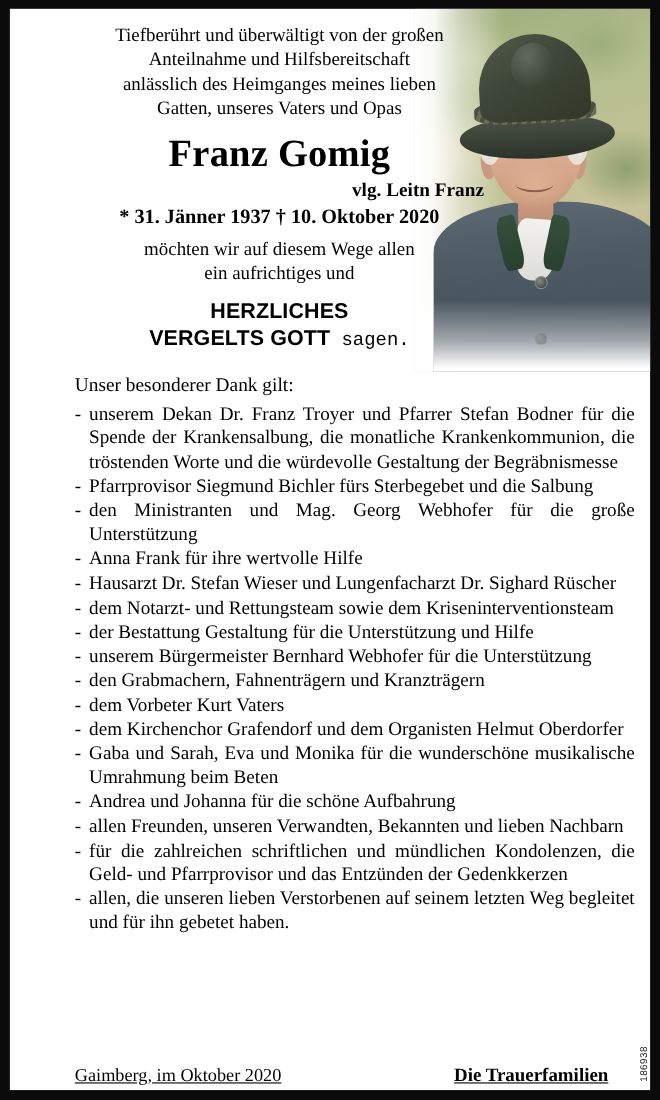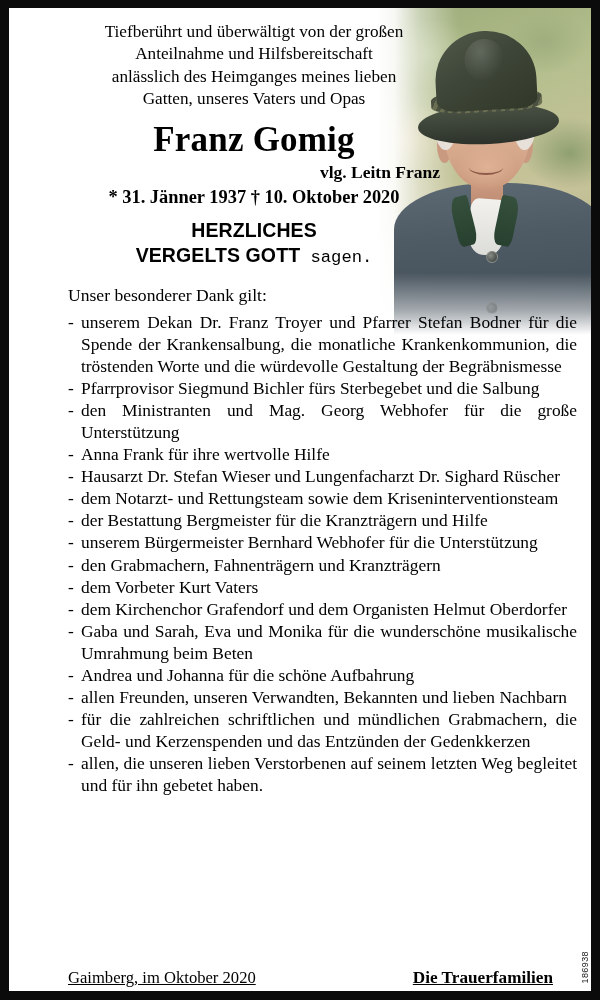--- a/index.html
+++ b/index.html
@@ -373,20 +373,24 @@
         <div>Tiefberührt und überwältigt von der großen</div>
         <div>Anteilnahme und Hilfsbereitschaft</div>
         <div>anlässlich des Heimganges meines lieben</div>
         <div>Gatten, unseres Vaters und Opas</div>
       </div>
 
       <div class="name">Franz Gomig</div>
       <div class="nickname">vlg. Leitn Franz</div>
       <div class="dates">* 31. Jänner 1937   † 10. Oktober 2020</div>
 
+      <div class="after">
+        <div>möchten wir auf diesem Wege allen</div>
+        <div>ein aufrichtiges und</div>
+      </div>
 
       <div class="shout">
         <div>HERZLICHES</div>
         <div><span>VERGELTS GOTT</span><span class="tail"> sagen.</span></div>
       </div>
 
       <div class="thanks-head">Unser besonderer Dank gilt:</div>
 
       <ul class="thanks">
         <li>
@@ -401,21 +405,21 @@
         <li>
             <span>Anna Frank für ihre wertvolle Hilfe</span>
           </li>
         <li>
             <span>Hausarzt Dr. Stefan Wieser und Lungenfacharzt Dr. Sighard Rüscher</span>
           </li>
         <li>
             <span>dem Notarzt- und Rettungsteam sowie dem Kriseninterventionsteam</span>
           </li>
         <li>
-            <span>der Bestattung Bergmeister für die Kranzträgern und Hilfe</span>
+            <span>der Bestattung Gestaltung für die Unterstützung und Hilfe</span>
           </li>
         <li>
             <span>unserem Bürgermeister Bernhard Webhofer für die Unterstützung</span>
           </li>
         <li>
             <span>den Grabmachern, Fahnenträgern und Kranzträgern</span>
           </li>
         <li>
             <span>dem Vorbeter Kurt Vaters</span>
           </li>
@@ -425,21 +429,21 @@
         <li>
             <span>Gaba und Sarah, Eva und Monika für die wunderschöne musikalische Umrahmung beim Beten</span>
           </li>
         <li>
             <span>Andrea und Johanna für die schöne Aufbahrung</span>
           </li>
         <li>
             <span>allen Freunden, unseren Verwandten, Bekannten und lieben Nachbarn</span>
           </li>
         <li>
-            <span>für die zahlreichen schriftlichen und mündlichen Grabmachern, die Geld- und Kerzenspenden und das Entzünden der Gedenkkerzen</span>
+            <span>für die zahlreichen schriftlichen und mündlichen Kondolenzen, die Geld- und Pfarrprovisor und das Entzünden der Gedenkkerzen</span>
           </li>
         <li>
             <span>allen, die unseren lieben Verstorbenen auf seinem letzten Weg begleitet und für ihn gebetet haben.</span>
           </li>
       </ul>
 
       <div class="footer">
         <div class="place">Gaimberg, im Oktober 2020</div>
         <div class="families">Die Trauerfamilien</div>
       </div>

